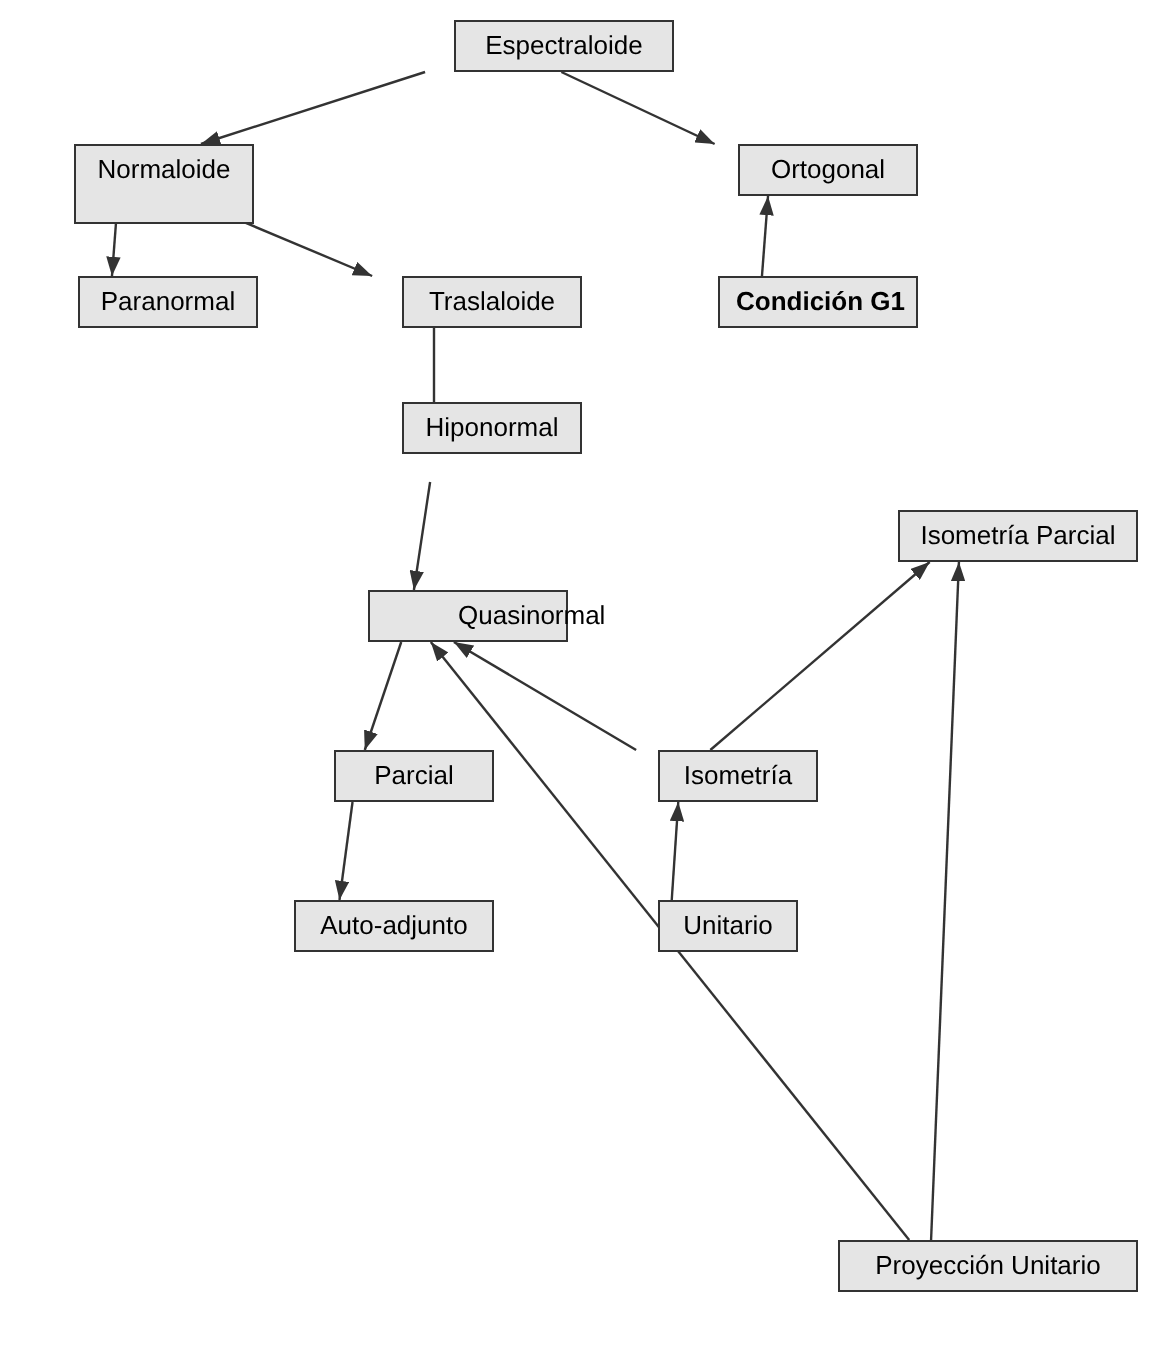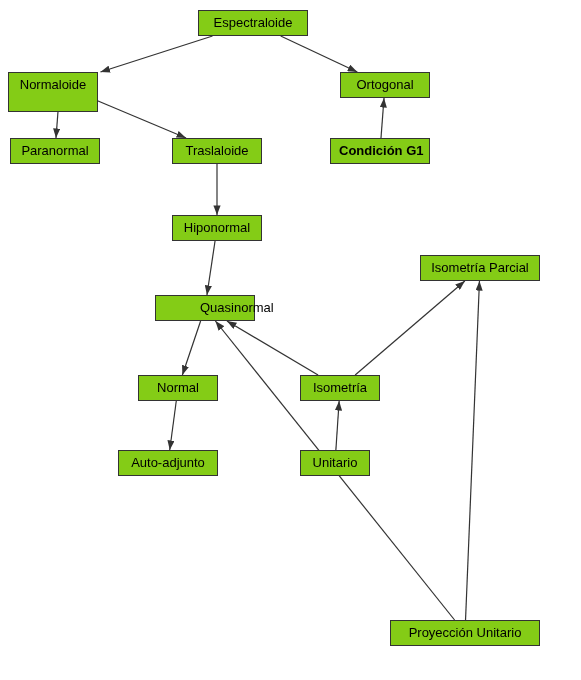--- a/index.html
+++ b/index.html
@@ -13,25 +13,26 @@
       position: relative;
     }
     .diagram {
       position: relative;
       width: 581px;
       height: 680px;
     }
     .node {
       position: absolute;
       border: 1px solid #333;
-      background: #84cc16;
+      background: #e5e5e5;
       padding: 4px 8px;
       text-align: center;
       white-space: nowrap;
       font-size: 13px;
+      margin-left: 29px;
     }
     svg.arrows {
       position: absolute;
       top: 0; left: 0;
       width: 581px;
       height: 680px;
       pointer-events: none;
     }
     svg.arrows line, svg.arrows path, svg.arrows polyline {
       stroke: #333;
@@ -64,22 +65,22 @@
       <line x1="465.5342465753425" y1="620" x2="479.4657534246575" y2="281" marker-end="url(#arrowhead)"></line>
       <line x1="454.6" y1="620" x2="215.4" y2="321" marker-end="url(#arrowhead)"></line>
     </svg>
   <div id="nodes-container">
       <div class="node" style="left: 198px; top: 10px; width: 110px; height: 26px;">Espectraloide</div>
       <div class="node" style="left: 8px; top: 72px; width: 90px; height: 40px;">Normaloide</div>
       <div class="node" style="left: 340px; top: 72px; width: 90px; height: 26px;">Ortogonal</div>
       <div class="node" style="left: 10px; top: 138px; width: 90px; height: 26px;">Paranormal</div>
       <div class="node" style="left: 172px; top: 138px; width: 90px; height: 26px;">Traslaloide</div>
       <div class="node" style="left: 330px; top: 138px; width: 100px; height: 26px; font-weight: bold;">Condición G1</div>
-      <div class="node" style="left: 172px; top: 215px; width: 90px; height: 26px;">Hiponormal</div>
+      <div class="node" style="left: 172px; top: 201px; width: 90px; height: 26px;">Hiponormal</div>
       <div class="node" style="left: 420px; top: 255px; width: 120px; height: 26px;">Isometría Parcial</div>
       <div class="node" style="left: 155px; top: 295px; width: 100px; height: 26px; padding-left: 44px;">Quasinormal</div>
-      <div class="node" style="left: 138px; top: 375px; width: 80px; height: 26px;">Normal</div>
+      <div class="node" style="left: 138px; top: 375px; width: 80px; height: 26px;">Parcial</div>
       <div class="node" style="left: 300px; top: 375px; width: 80px; height: 26px;">Isometría</div>
       <div class="node" style="left: 118px; top: 450px; width: 100px; height: 26px;">Auto-adjunto</div>
       <div class="node" style="left: 300px; top: 450px; width: 70px; height: 26px;">Unitario</div>
       <div class="node" style="left: 390px; top: 620px; width: 150px; height: 26px;">Proyección  Unitario</div>
     </div>
 </div>
 
 </body></html>

